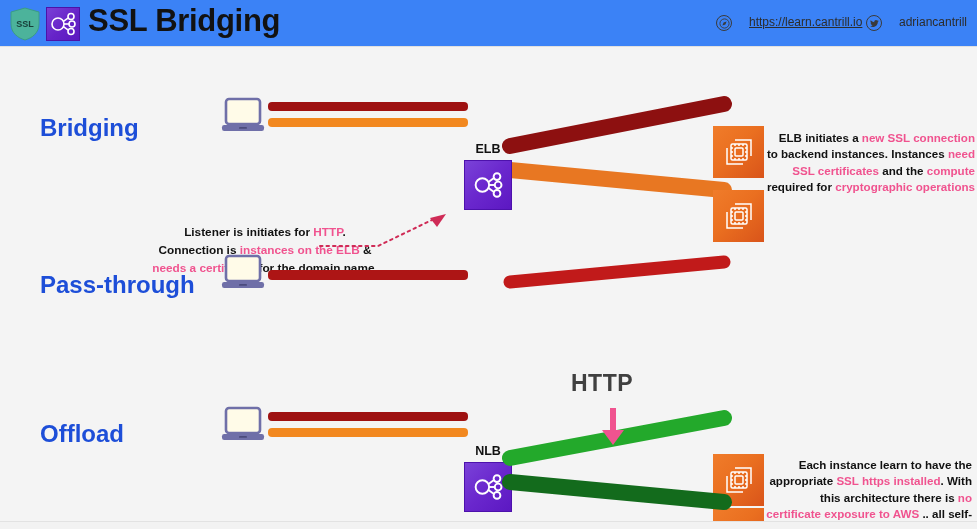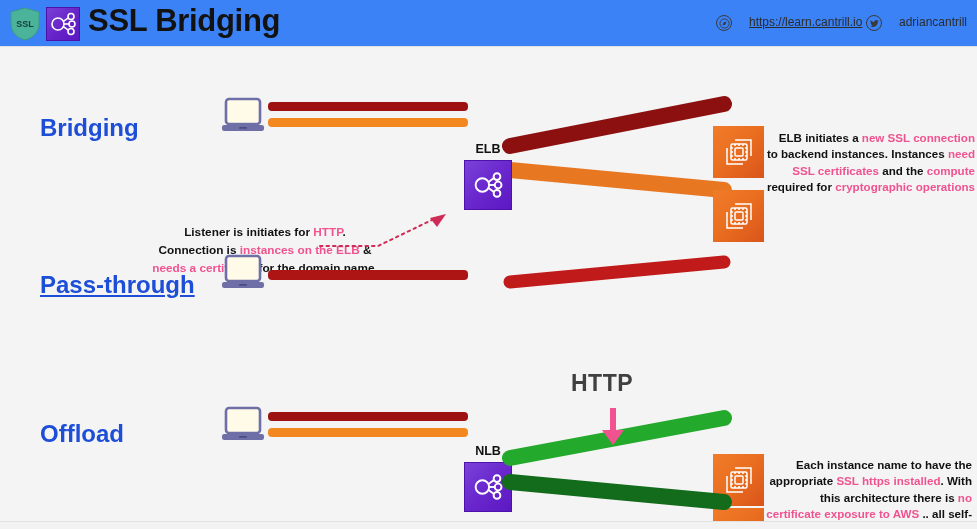--- a/index.html
+++ b/index.html
@@ -56,21 +56,21 @@
   .row { position: absolute; left: 0; width: 977px; }
   #row-bridging    { top: 14px;  height: 160px; }
   #row-passthrough { top: 178px; height: 152px; }
   #row-offload     { top: 332px; height: 140px; }
 
   .row-title {
     position: absolute; left: 40px;
     font-size: 24px; font-weight: bold; color: #1d4ed8;
   }
   #title-bridging    { top: 52px; }
-  #title-passthrough { top: 45px; text-decoration: underline; }
+  #title-passthrough { top: 45px; }
   #title-offload     { top: 40px; text-align: right; }
 
   
   .laptop { position: absolute; left: 221px; width: 44px; height: 38px; }
   #laptop-bridging    { top: 35px; }
   #laptop-passthrough { top: 28px; }
   #laptop-offload     { top: 26px; }
 
   
   .lb-node { position: absolute; width: 48px; height: 34px; }
@@ -308,21 +308,21 @@
             <path d="M13 5 h16 v16"></path>
             <path d="M5 13 v16 h16"></path>
             <rect x="9" y="9" width="16" height="16" rx="1.5"></rect>
             <rect x="13" y="13" width="8" height="8" rx="1"></rect>
             <path d="M13 11 v-2 M17 11 v-2 M21 11 v-2 M13 25 v-2 M17 25 v-2 M21 25 v-2"></path>
             <path d="M11 13 h-2 M11 17 h-2 M11 21 h-2 M25 13 h-2 M25 17 h-2 M25 21 h-2"></path>
           </g>
         </svg>
       </div>
 
-      <div class="side-text" id="side-passthrough"><span>Each instance name to have the appropriate </span><span class="pink">SSL https installed</span><span>. With this architecture there is </span><span class="pink">no certificate exposure to AWS</span><span> .. all self-managed and secured.</span></div>
+      <div class="side-text" id="side-passthrough"><span>Each instance learn to have the appropriate </span><span class="pink">SSL https installed</span><span>. With this architecture there is </span><span class="pink">no certificate exposure to AWS</span><span> .. all self-managed and secured.</span></div>
 
     </div>
 
     <div class="row" id="row-offload">
 
       <div class="row-title" id="title-offload">Offload</div>
 
       <div class="laptop" id="laptop-offload">
         <svg width="44" height="38" viewBox="0 0 44 38">
           <rect x="5" y="2" width="34" height="25" rx="3" fill="#fffbe8" stroke="#6f6fa8" stroke-width="2.6"></rect>

